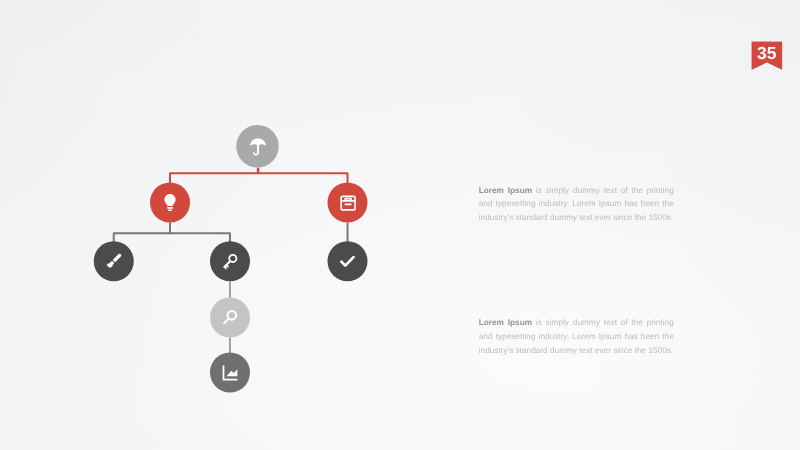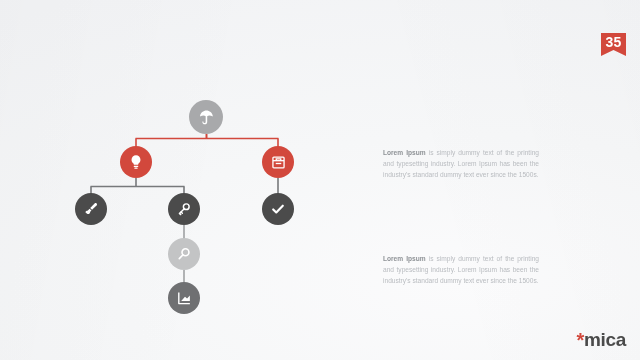--- a/index.html
+++ b/index.html
@@ -214,15 +214,14 @@
       </span>
     </div>
   </div>
 
   <div class="textcol">
     <p class="para para-1"><b>Lorem Ipsum</b><span> is simply dummy text of the printing and typesetting industry. Lorem Ipsum has been the industry's standard dummy text ever since the 1500s.</span></p>
 
     <p class="para para-2"><b>Lorem Ipsum</b><span> is simply dummy text of the printing and typesetting industry. Lorem Ipsum has been the industry's standard dummy text ever since the 1500s.</span></p>
   </div>
 
-  <div class="logo"><span class="star">*</span><span>mica</span></div>
 
 </div>
 
 </body></html>

